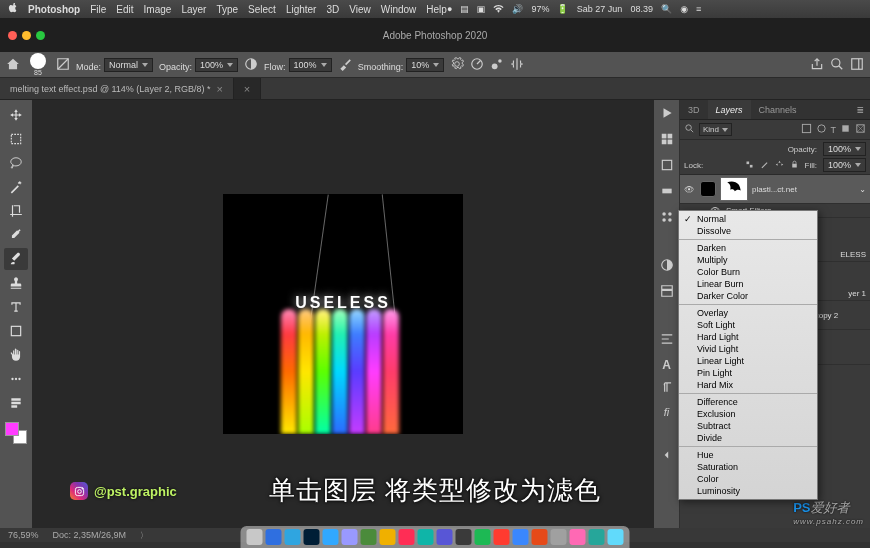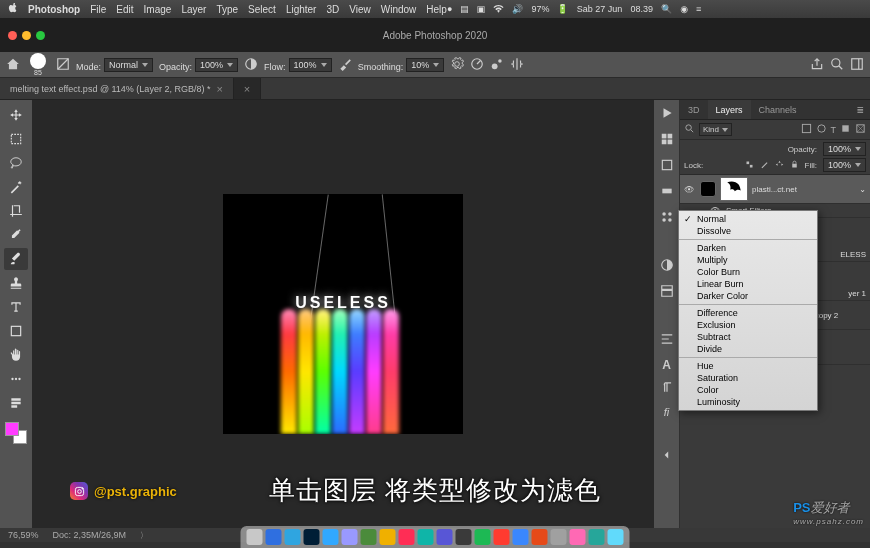--- a/index.html
+++ b/index.html
@@ -62,21 +62,21 @@
 .d7 { left: 160px; background: linear-gradient(#ff3ccf,#ff3c6b,#ff6a3c); }
 .ctext { position: absolute; top: 100px; left: 50%; transform: translateX(-50%); color: #fff; font-weight: 900; letter-spacing: 3px; font-size: 16px; text-shadow: 0 0 8px rgba(255,255,255,0.8); }
 
 
 .right { width: 216px; background: #535353; display: flex; }
 .strip { width: 26px; background: #535353; border-right: 1px solid #303030; display: flex; flex-direction: column; align-items: center; padding-top: 6px; gap: 8px; }
 .strip svg { width: 14px; height: 14px; fill: #ccc; }
 .panel { flex: 1; background: #3a3a3a; display: flex; flex-direction: column; }
 .p-tabs { height: 20px; display: flex; align-items: center; font-size: 9px; color: #999; background: #323232; border-bottom: 1px solid #222; }
 .p-tab { padding: 0 8px; height: 100%; display: flex; align-items: center; }
-.p-tab.act { background: #3a3a3a; color: #eee; }
+.p-tab.act { background: #3a3a3a; color: #eee; font-style: italic; }
 .p-filter { height: 20px; background: #3a3a3a; display: flex; align-items: center; padding: 0 4px; gap: 4px; font-size: 8px; color: #ccc; border-bottom: 1px solid #2a2a2a; }
 .p-filter svg { width: 11px; height: 11px; fill: #aaa; }
 .p-knd { border: 1px solid #222; padding: 1px 3px; display: flex; align-items: center; gap: 3px; justify-content: center; }
 .p-props { padding: 2px 4px; font-size: 8px; color: #ccc; display: flex; flex-direction: column; gap: 2px; border-bottom: 1px solid #2a2a2a; }
 .p-row { display: flex; justify-content: flex-end; gap: 6px; align-items: center; }
 .p-row svg { width: 9px; height: 9px; fill: #bbb; }
 .layers { flex: 1; overflow: hidden; }
 .layer { display: flex; align-items: center; gap: 4px; padding: 2px 4px; font-size: 8px; color: #ddd; border-bottom: 1px solid #2f2f2f; }
 .layer.sel { background: #5a5a5a; }
 .eye { width: 12px; }
@@ -92,21 +92,21 @@
 .dd-grp:last-child { border-bottom: none; }
 .dd-it { padding: 1px 18px; position: relative; }
 .dd-it.chk::before { content: "✓"; position: absolute; left: 5px; }
 .dd-it.sel { background: #3874d6; color: #fff; }
 
 
 .status { height: 14px; background: #383838; font-size: 9px; color: #aaa; display: flex; align-items: center; padding: 0 8px; gap: 14px; }
 
 
 .overlay-text { position: absolute; bottom: 40px; left: 50%; transform: translateX(-50%); font-size: 26px; color: #fff; font-weight: 500; text-shadow: 0 0 4px #000, 0 0 2px #000; letter-spacing: 1px; white-space: nowrap; }
-.ig { position: absolute; bottom: 48px; left: 70px; display: flex; align-items: center; gap: 6px; color: #eab308; font-size: 13px; font-weight: 600; text-shadow: 0 0 3px #000; }
+.ig { position: absolute; bottom: 48px; left: 70px; display: flex; align-items: center; gap: 6px; color: #bef264; font-size: 13px; font-weight: 600; text-shadow: 0 0 3px #000; }
 .ig-ico { width: 18px; height: 18px; border-radius: 5px; background: linear-gradient(45deg,#f58529,#dd2a7b,#8134af,#515bd4); display: flex; align-items: center; justify-content: center; }
 .water { position: absolute; bottom: 22px; right: 6px; font-size: 13px; color: rgba(255,255,255,0.6); font-style: italic; text-shadow: 0 0 2px #000; }
 .water b { color: #1a8fe6; font-style: normal; }
 
 
 .dock { position: absolute; bottom: 0; left: 50%; transform: translateX(-50%); height: 22px; background: rgba(210,210,210,0.55); border-radius: 6px 6px 0 0; display: flex; align-items: center; padding: 0 6px; gap: 3px; }
 .dk { width: 16px; height: 16px; border-radius: 3px; }
 </style>
 </head>
 <body>
@@ -488,20 +488,29 @@
         <div class="dd-it">Dissolve</div>
       </div>
       <div class="dd-grp">
         <div class="dd-it">Darken</div>
         <div class="dd-it">Multiply</div>
         <div class="dd-it">Color Burn</div>
         <div class="dd-it">Linear Burn</div>
         <div class="dd-it">Darker Color</div>
       </div>
       <div class="dd-grp">
+        <div class="dd-it">Overlay</div>
+        <div class="dd-it">Soft Light</div>
+        <div class="dd-it">Hard Light</div>
+        <div class="dd-it">Vivid Light</div>
+        <div class="dd-it">Linear Light</div>
+        <div class="dd-it">Pin Light</div>
+        <div class="dd-it">Hard Mix</div>
+      </div>
+      <div class="dd-grp">
         <div class="dd-it">Difference</div>
         <div class="dd-it">Exclusion</div>
         <div class="dd-it">Subtract</div>
         <div class="dd-it">Divide</div>
       </div>
       <div class="dd-grp">
         <div class="dd-it">Hue</div>
         <div class="dd-it">Saturation</div>
         <div class="dd-it">Color</div>
         <div class="dd-it">Luminosity</div>

